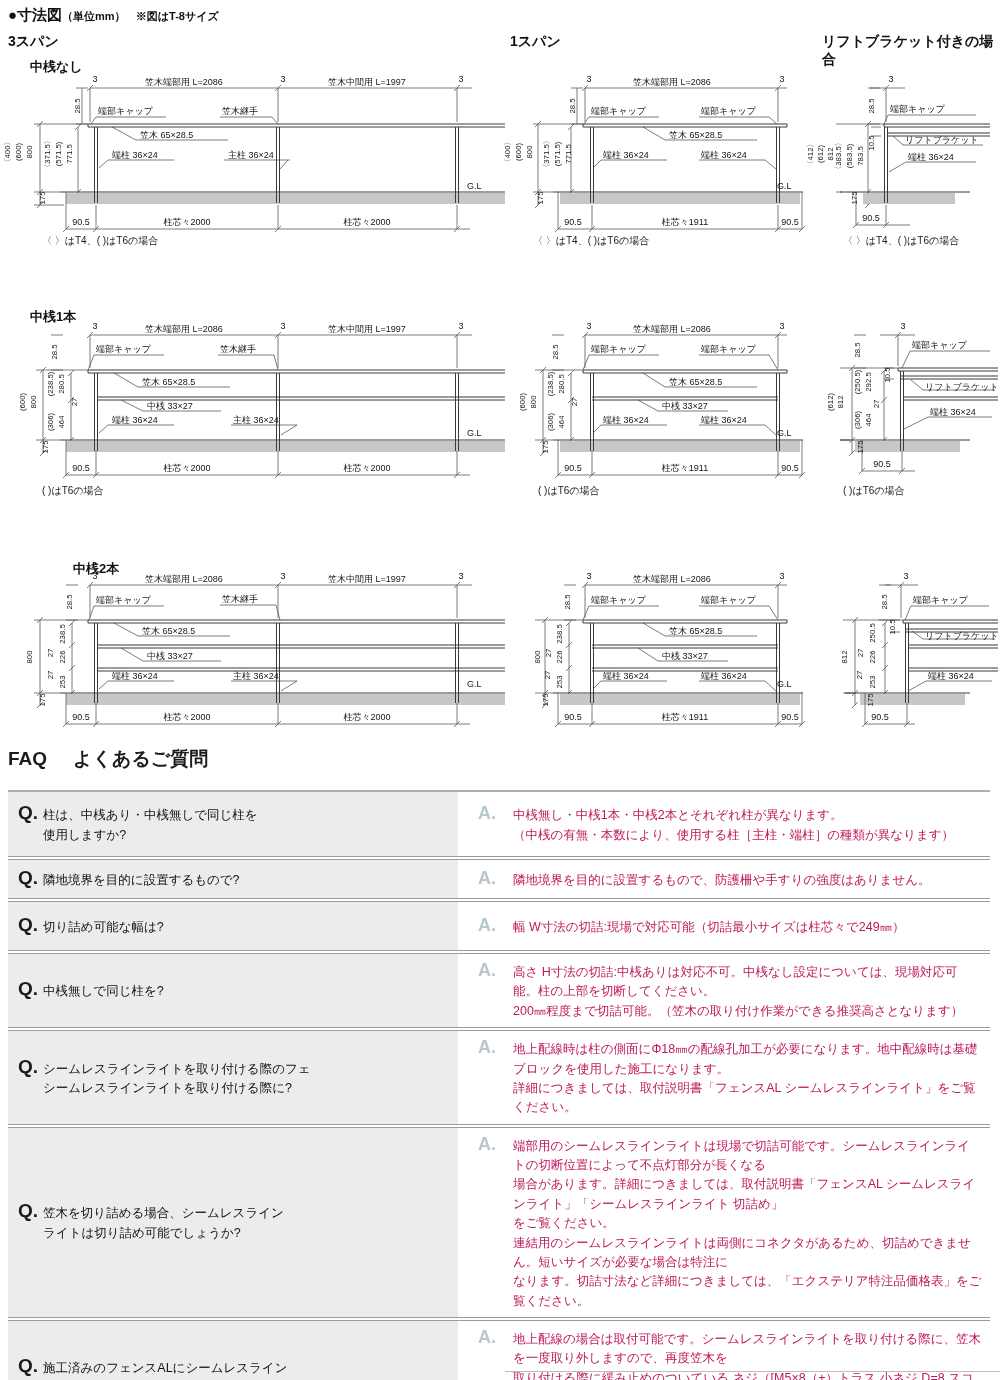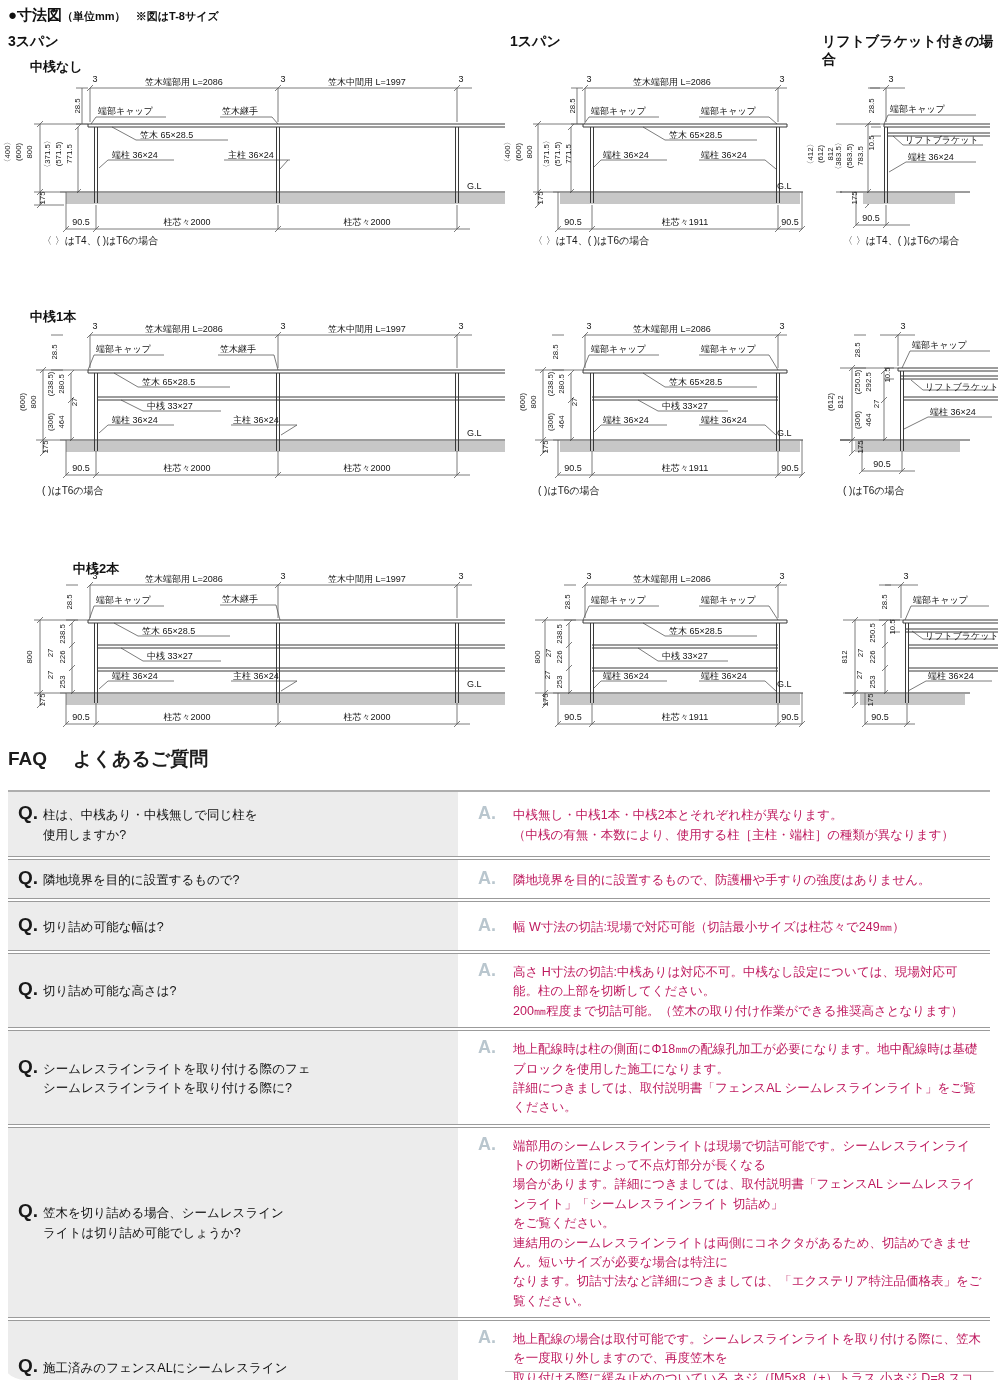--- a/index.html
+++ b/index.html
@@ -1,17 +1,17 @@
 <!DOCTYPE html>
 <html><head>
 <meta charset="utf-8">
 <style>
   html,body{margin:0;padding:0;background:#fff;}
   .page{position:relative;width:1000px;height:1380px;background:#fff;overflow:hidden;
-        font-family:"Liberation Sans",sans-serif;color:#111;border-radius:25px;}
+        font-family:"Liberation Sans",sans-serif;color:#111;}
   .abs{position:absolute;}
   .hdr{left:8px;top:6px;font-size:15px;font-weight:bold;}
   .hdr .sub{font-size:11px;font-weight:bold;}
   .col-head{top:33px;font-size:14px;font-weight:bold;}
   .row-head{font-size:13px;font-weight:bold;}
   .dg{position:absolute;overflow:visible;}
   .dg .ln{stroke:#3a3a3a;stroke-width:1;fill:none;}
   .dg .thin{stroke:#5a5a5a;stroke-width:0.8;fill:none;}
   .dg text{font-size:9px;fill:#151515;font-family:"Liberation Sans",sans-serif;}
   .dg text.dim{font-size:7.8px;}
@@ -412,21 +412,21 @@
         <span class="am">A.</span>
         <span class="at">幅 W寸法の切詰:現場で対応可能（切詰最小サイズは柱芯々で249㎜）</span>
           </div>
         </div>
     </div>
 
     <div class="faq-row" style="min-height:68px;">
       <div class="qc">
           <div class="qi">
         <span class="qm">Q.</span>
-        <span class="qt">切り詰め可能な高さは?</span>
+        <span class="qt">中桟無しで同じ柱を?</span>
           </div>
         </div>
       <div class="ac">
           <div class="ai">
         <span class="am">A.</span>
         <span class="at">高さ H寸法の切詰:中桟ありは対応不可。中桟なし設定については、現場対応可能。柱の上部を切断してください。
 200㎜程度まで切詰可能。（笠木の取り付け作業ができる推奨高さとなります）</span>
           </div>
         </div>
     </div>

